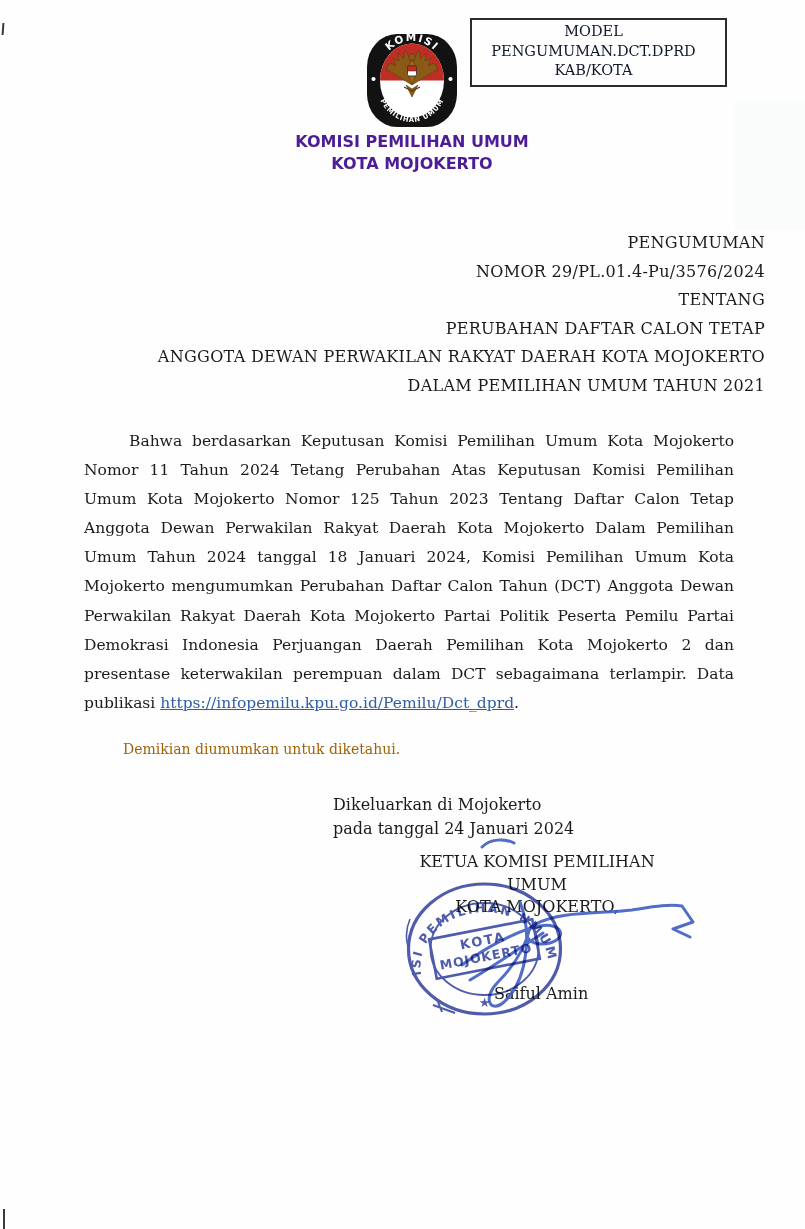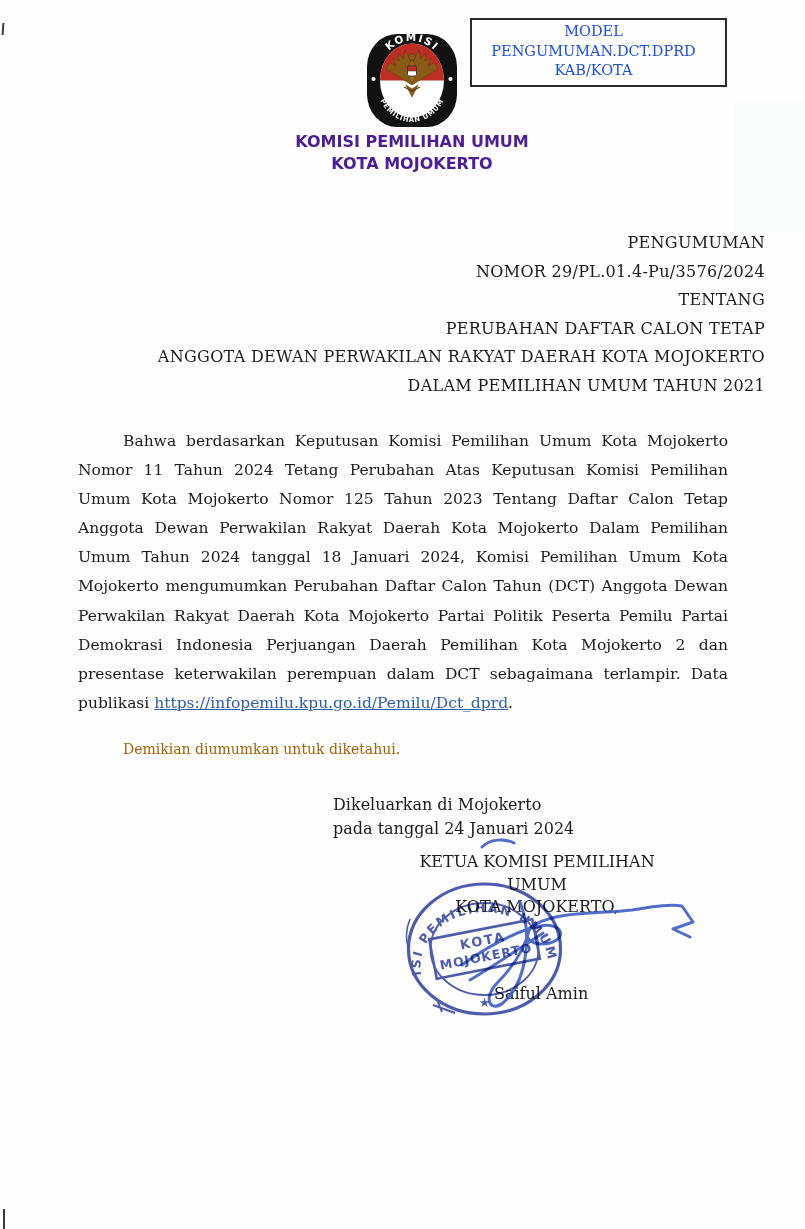--- a/index.html
+++ b/index.html
@@ -17,40 +17,40 @@
   #artifact-top-left { left: 2px; top: 23px; width: 2px; height: 12px; transform: rotate(4deg); }
   #artifact-bottom-left { left: 3px; top: 1209px; width: 2px; height: 20px; }
   .corner-tint { position: absolute; right: 0; top: 100px; width: 70px; height: 130px;
     background: #f4f9f8; opacity: .55; }
 
   .model-box {
     position: absolute; left: 470px; top: 18px; width: 257px;
     border: 2px solid #2c2c2c;
     padding: 2px 14px 4px 4px;
     text-align: center;
-    font-size: 14.5px; line-height: 19.5px; color: #1d4ed8;
+    font-size: 14.5px; line-height: 19.5px; color: #0f172a;
   }
 
   .logo-wrap { position: absolute; left: 366px; top: 33px; width: 92px; height: 95px; }
 
   .org-header {
     position: absolute; left: 212px; top: 131px; width: 400px;
     text-align: center;
     font-family: "DejaVu Sans", "Liberation Sans", sans-serif;
     font-weight: bold; font-size: 16px; line-height: 22px; color: #4c1d95;
   }
 
   .title-block {
     position: absolute; left: 55px; top: 229px; width: 710px;
     text-align: right;
     font-size: 16px; line-height: 28.6px; letter-spacing: .3px; color: #1b1b1b;
   }
 
   .body-block {
-    position: absolute; left: 78px; top: 427px; width: 650px;
+    position: absolute; left: 84px; top: 427px; width: 650px;
     font-size: 15.5px; line-height: 29.1px; color: #1b1b1b;
   }
   .body-line { text-align: justify; text-align-last: justify; }
   .body-line.first { padding-left: 45px; }
   .body-line.last { text-align: center; text-align-last: left; }
   .doc-link { color: #2e5da8; text-decoration: underline; }
 
   .closing-line { position: absolute; left: 123px; top: 741px; font-size: 14px; color: #a16207; }
 
   .place-date { position: absolute; left: 333px; top: 793px; font-size: 16px; line-height: 23.5px; color: #1b1b1b; }

